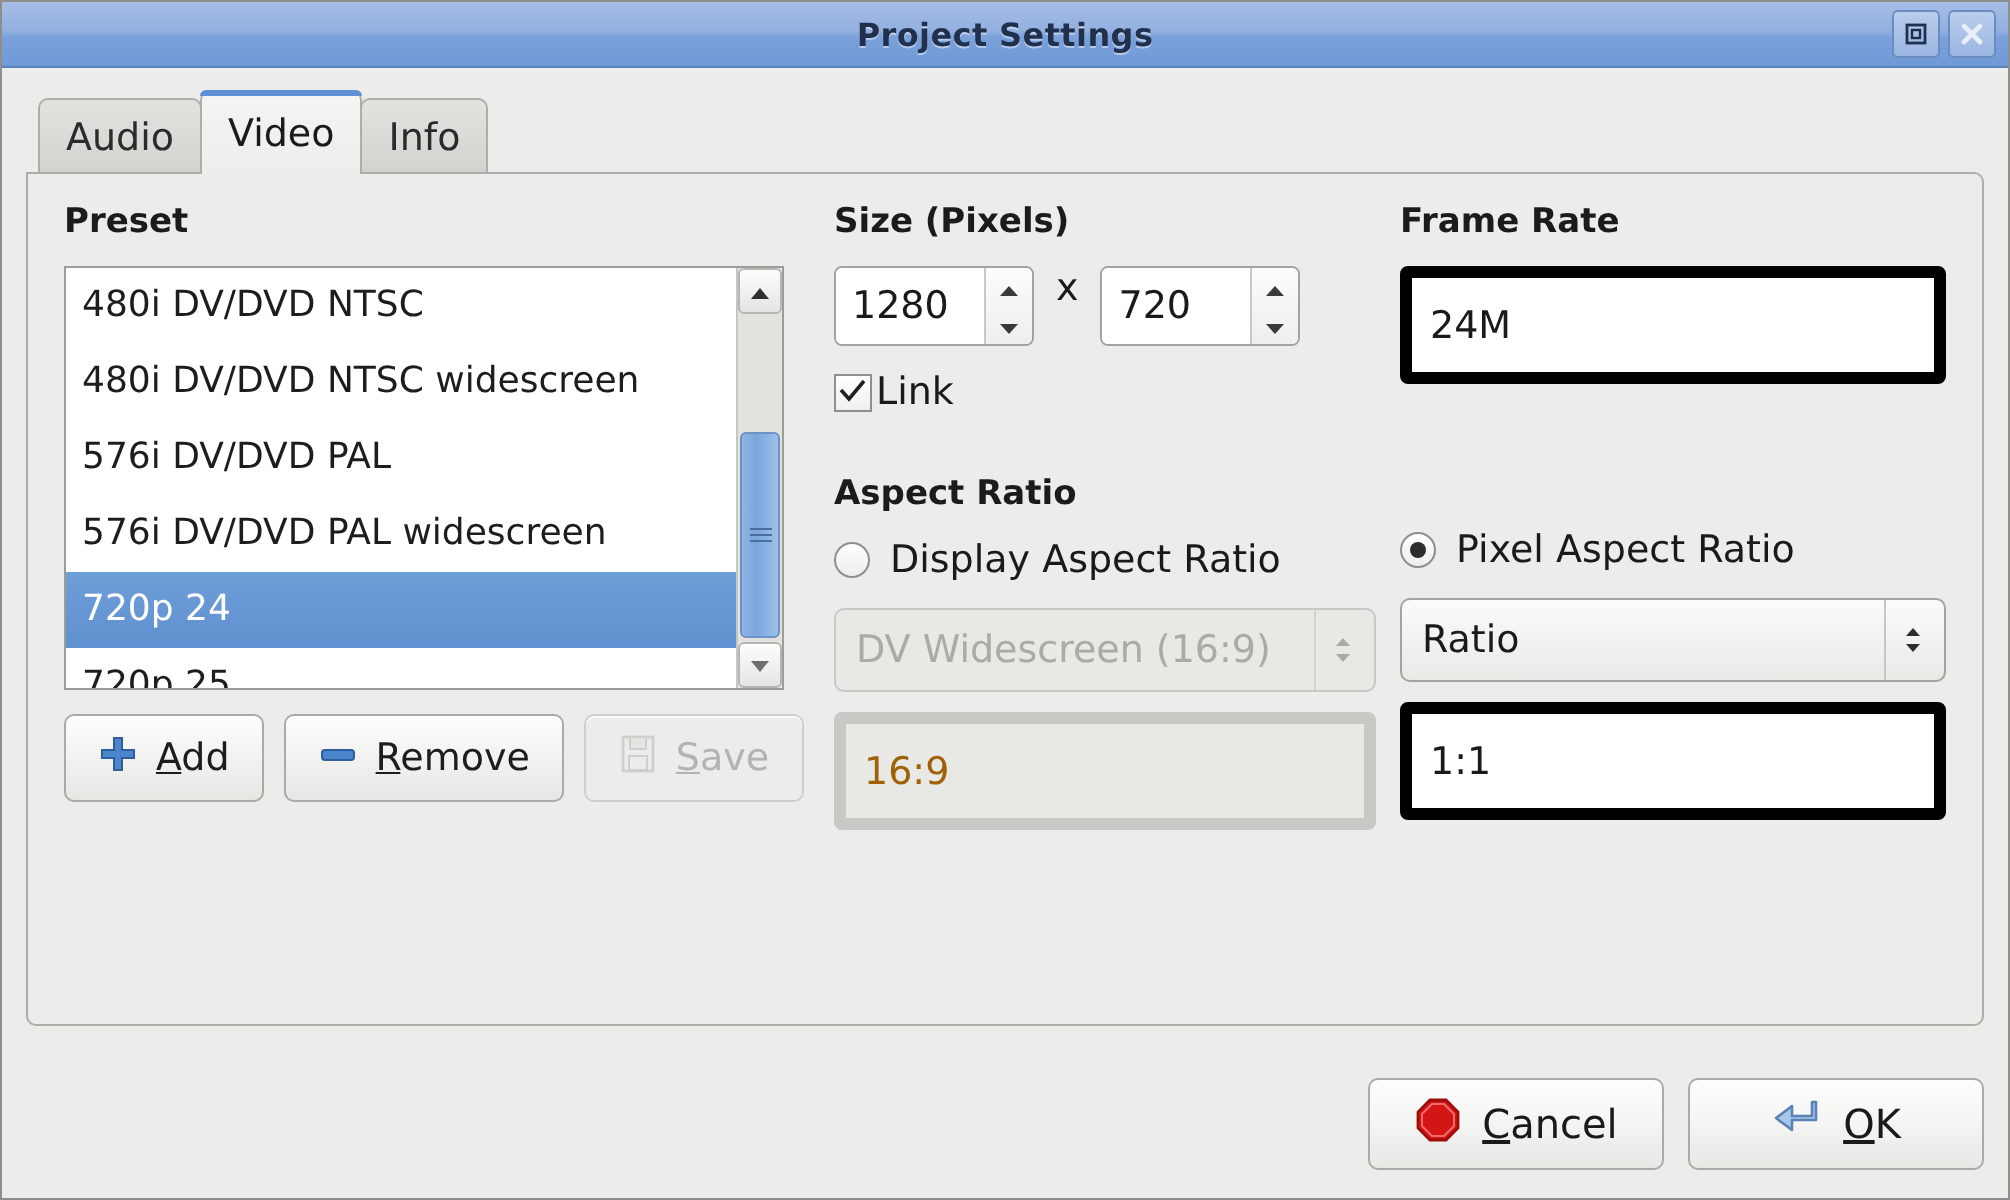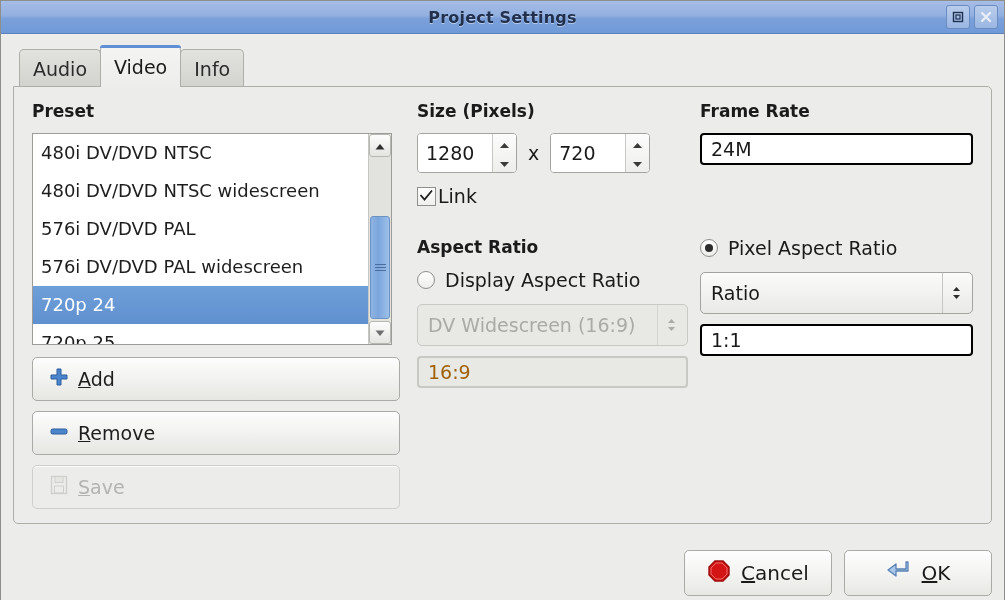--- a/index.html
+++ b/index.html
@@ -145,36 +145,36 @@
     background: linear-gradient(to right, #8fb4e2, #7ba6dd 40%, #9dc0e8);
     border: 1px solid #6d92c4;
     border-radius: 3px;
     display: flex; align-items: center; justify-content: center;
     cursor: pointer;
   }
   .grip { width: 11px; }
   .grip i { display: block; height: 1px; background: #4a6f9e; margin: 2px 0; }
 
   
-  .preset-btns { display: flex; gap: 10px; margin-top: 12px; flex-direction: column; }
+  .preset-btns { display: flex; gap: 10px; margin-top: 12px; }
   .btn {
     display: inline-flex; align-items: center; gap: 9px;
     height: 44px; padding: 0 16px;
     border: 1px solid #aaaaa6;
     border-radius: 5px;
     background: linear-gradient(to bottom, #fdfdfd 0%, #f2f2f0 50%, #e6e6e3 100%);
     font-size: 19px; color: #1d1d1d;
     cursor: pointer;
     box-shadow: 0 1px 0 rgba(255,255,255,.8) inset;
   }
   .btn.disabled { color: #b3b3af; border-color: #cfcfcb; background: #ececea; cursor: default; }
   .btn u { text-decoration: underline; }
 
   
-  .row { display: flex; align-items: center; }
+  .row { display: flex; align-items: flex-start; }
   .spin {
     display: flex; align-items: stretch;
     border: 1px solid #a3a39f;
     border-radius: 4px;
     background: #ffffff;
     height: 40px;
     overflow: hidden;
   }
   .spin .val {
     font-size: 19px; color: #1a1a1a;
@@ -230,22 +230,22 @@
   }
   .combo.focused {
     background: linear-gradient(to bottom, #dde8f7, #cfe0f4);
     border-color: #7f9cc4;
     box-shadow: 0 0 0 1px #b9cee9 inset;
   }
   .combo.disabled { color: #aaaaa6; background: #e8e8e5; border-color: #c8c8c4; cursor: default; }
   .combo.disabled .cbtn { border-left-color: #d4d4d0; }
 
   .field {
-    height: 32px;
-    border: 2px solid #000000;
+    height: 59px;
+    border: 6px solid #000000;
     border-radius: 4px;
     background: #ffffff;
     display: flex; align-items: center;
     padding: 0 9px;
     font-size: 19px; color: #1a1a1a;
     margin-top: 10px;
   }
   .field.disabled { background: #e8e8e5; color: #a16207; border-color: #c8c8c4; }
 
   

